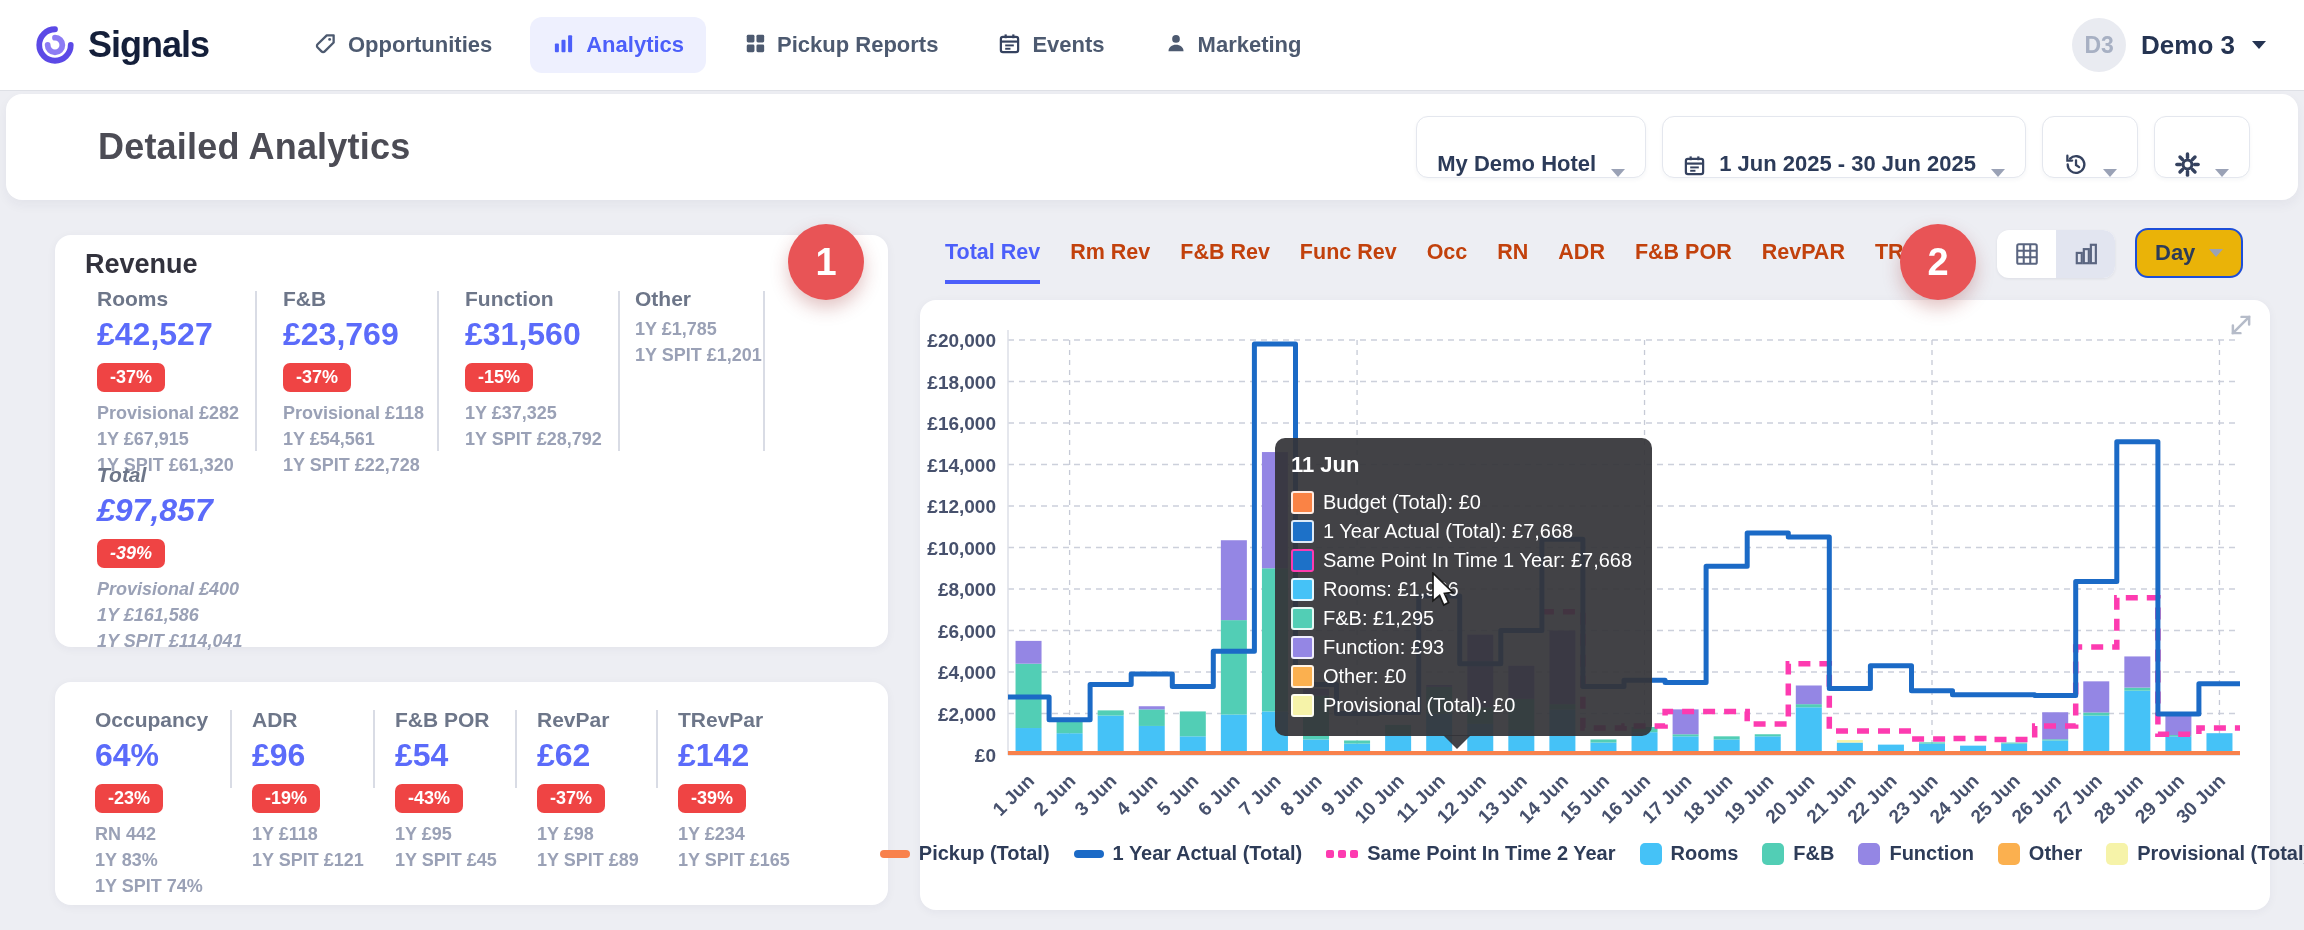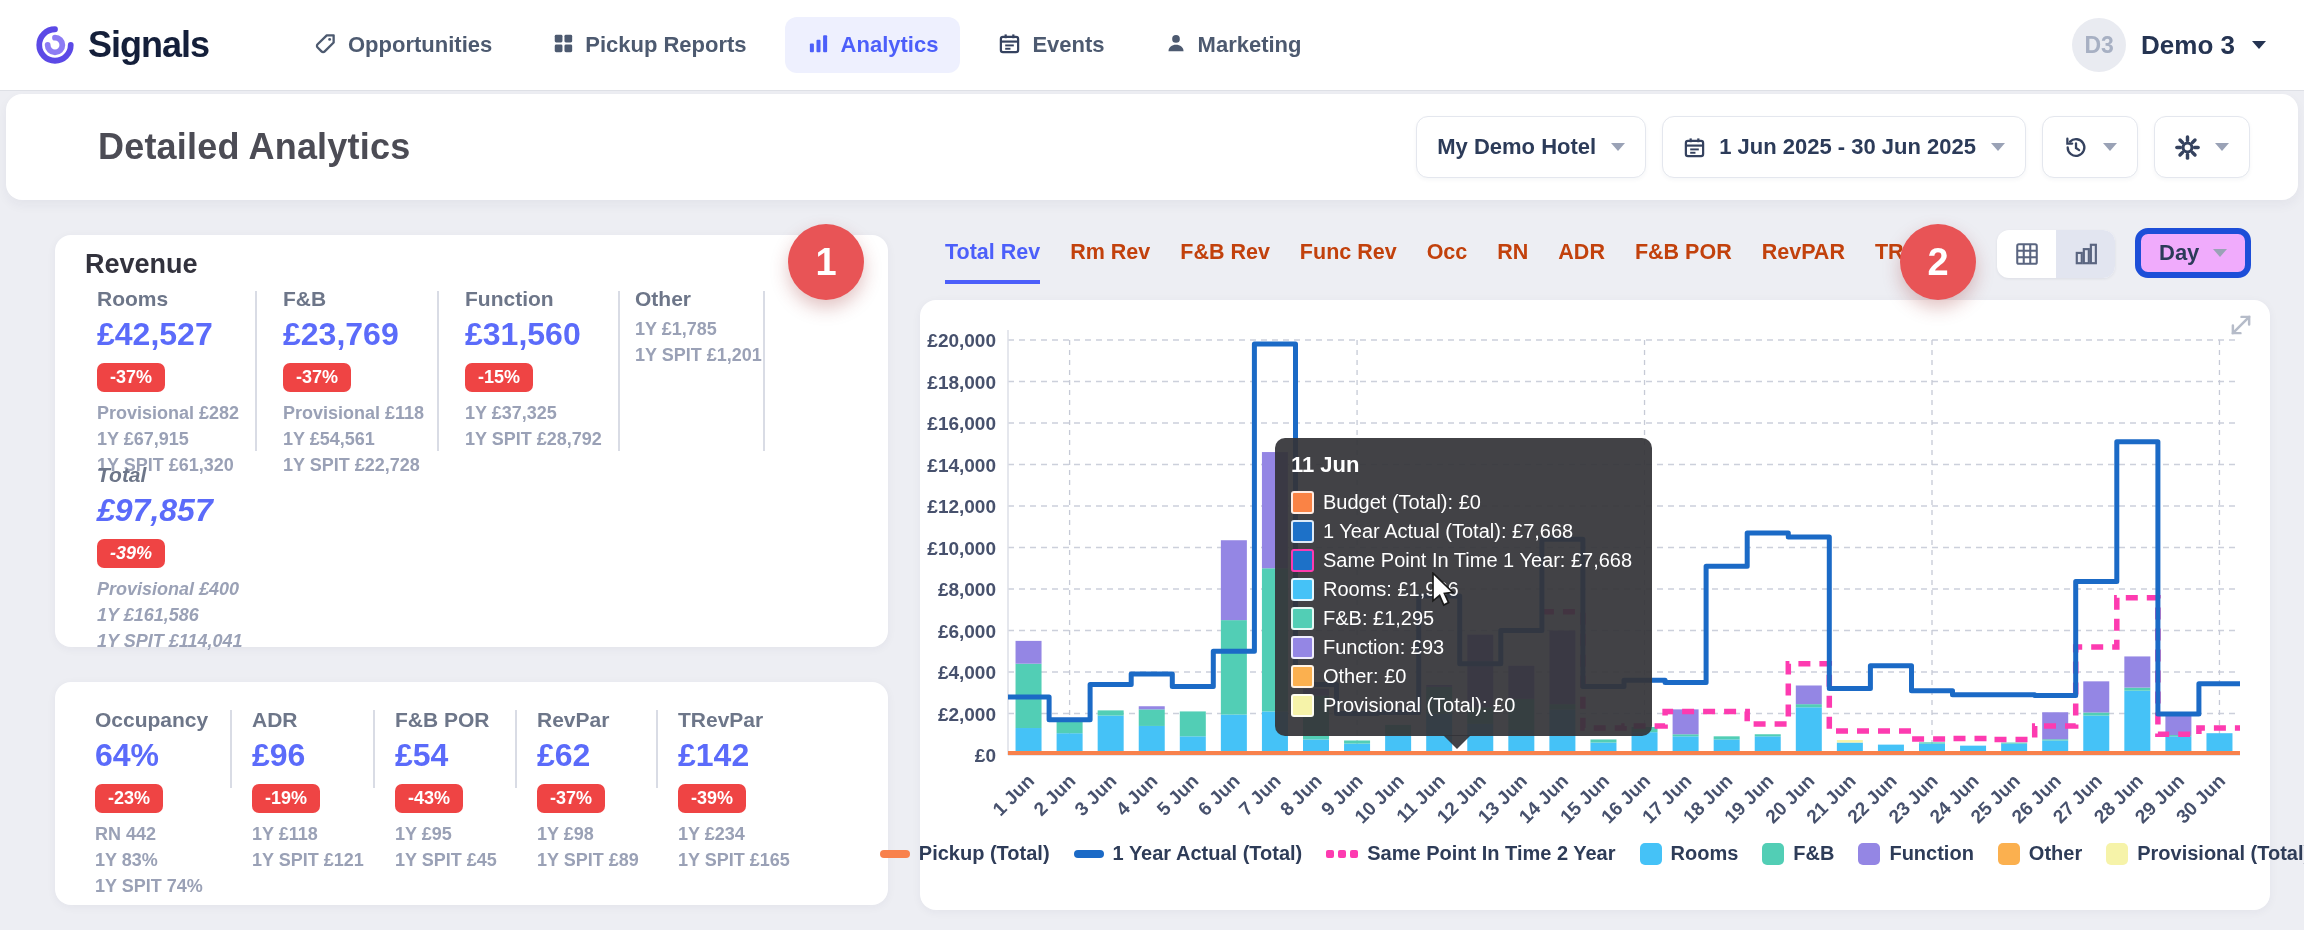--- a/index.html
+++ b/index.html
@@ -14,41 +14,41 @@
   .nicon{display:flex}
   .user{position:absolute;right:38px;display:flex;align-items:center;gap:15px;cursor:pointer}
   .avatar{width:54px;height:54px;border-radius:50%;background:#e9ebf1;color:#a7b0c3;font-weight:800;font-size:23px;display:flex;align-items:center;justify-content:center}
   .user-name{font-size:26px;font-weight:800;color:#253452}
   .caret{width:0;height:0;border-left:7px solid transparent;border-right:7px solid transparent;border-top:8px solid #9aa2b6;margin-left:2px}
   .caret.dark{border-top-color:#253452}
   
   .headerband{position:absolute;left:6px;right:6px;top:94px;height:106px;background:#fff;border-radius:16px;box-shadow:0 5px 12px rgba(30,40,70,.05);z-index:4}
   .page-title{position:absolute;left:92px;top:50%;transform:translateY(-50%);font-size:36px;font-weight:600;color:#4c4c55;margin:0;letter-spacing:.2px}
   .controls{position:absolute;right:48px;top:50%;transform:translateY(-50%);display:flex;align-items:center;gap:16px}
-  .ctl-btn{display:flex;align-items:center;gap:13px;background:#fff;border:1.5px solid #e4e7ee;border-radius:12px;padding:0 20px;height:62px;font-size:22px;font-weight:700;color:#2c3b59;box-shadow:0 2px 4px rgba(30,40,70,.04);cursor:pointer;white-space:nowrap}
+  .ctl-btn{display:flex;align-items:flex-end;gap:13px;background:#fff;border:1.5px solid #e4e7ee;border-radius:12px;padding:0 20px;height:62px;font-size:22px;font-weight:700;color:#2c3b59;box-shadow:0 2px 4px rgba(30,40,70,.04);cursor:pointer;white-space:nowrap}
   
   .card{position:absolute;background:#fff;border-radius:16px;box-shadow:0 2px 10px rgba(30,40,70,.05)}
   #revenue-card{left:55px;top:235px;width:833px;height:412px}
   #metrics-card{left:55px;top:682px;width:833px;height:223px}
   #chart-card{left:920px;top:300px;width:1350px;height:610px}
   .card-title{position:absolute;left:30px;top:14px;font-size:27px;font-weight:800;color:#32323d;margin:0}
   .mcol{position:absolute;top:0}
   .mlabel{font-size:21px;color:#6d7689;font-weight:600;margin-bottom:5px;white-space:nowrap}
   .mvalue{font-size:32px;color:#5b6bfa;font-weight:800;margin-bottom:10px;white-space:nowrap}
   .badge{display:inline-block;background:#ef4444;color:#fff;font-size:18px;font-weight:700;padding:4px 13px;border-radius:7px;margin-bottom:8px}
   .mdetail{font-size:18px;color:#9aa1b6;font-weight:600;line-height:26px;white-space:nowrap}
   .vsep{position:absolute;width:1.5px;background:#d9dce5}
   
   .tabsrow{position:absolute;left:945px;top:240px;display:flex;gap:30px;z-index:2}
   .tab{font-size:21.5px;font-weight:700;color:#c2410c;padding-bottom:15px;cursor:pointer;white-space:nowrap}
   .tab.active{color:#4c5ffa;border-bottom:4px solid #4c5ffa}
   #view-toggle{position:absolute;left:1997px;top:230px;width:118px;height:48px;background:#fff;border-radius:12px;display:flex;overflow:hidden;box-shadow:0 1px 3px rgba(30,40,70,.08);z-index:2}
   .vt{flex:1;display:flex;align-items:center;justify-content:center;cursor:pointer}
   .vt.active{background:#e2e5f0}
-  #granularity{position:absolute;left:2135px;top:228px;height:50px;padding:0 18px;border:6px solid #1d4ed8;border-radius:13px;background:#f0abfc;display:flex;align-items:center;gap:12px;font-size:22px;font-weight:700;color:#2c3b59;cursor:pointer;z-index:2}
+  #granularity{position:absolute;left:2135px;top:228px;height:50px;padding:0 18px;border:2px solid #1d4ed8;border-radius:13px;background:#eab308;display:flex;align-items:center;gap:12px;font-size:22px;font-weight:700;color:#2c3b59;cursor:pointer;z-index:2}
   
   .numbadge{position:absolute;width:76px;height:76px;border-radius:50%;background:#e85456;color:#fff;font-size:38px;font-weight:700;display:flex;align-items:center;justify-content:center;box-shadow:0 8px 18px rgba(150,40,40,.28);z-index:6}
   #badge1{left:788px;top:224px}
   #badge2{left:1900px;top:224px}
   
   #chart-svg{position:absolute;left:0;top:0}
   .ax{fill:#47516d;font-size:19px;font-weight:600;font-family:"Liberation Sans","DejaVu Sans",sans-serif}
   #chart-tooltip{position:absolute;left:355px;top:138px;background:rgba(52,52,56,.93);border-radius:10px;padding:14px 20px 16px 16px;color:#fff;z-index:4;white-space:nowrap}
   #chart-tooltip::after{content:"";position:absolute;left:168px;bottom:-13px;border:14px solid transparent;border-top:14px solid rgba(52,52,56,.93);border-bottom:none}
   .tt-title{font-size:22px;font-weight:800;margin-bottom:10px}
@@ -79,40 +79,40 @@
   <nav class="navitems" id="nav-items">
       <div class="nav-item">
         <span class="nicon">
           <svg width="23" height="23" viewBox="0 0 24 24" fill="none" stroke="#4d5a70" stroke-width="2.4" stroke-linejoin="round">
             <path d="M20.5 3.5h-7.2L3.8 12.8a2.4 2.4 0 0 0 0 3.4l4 4a2.4 2.4 0 0 0 3.4 0l9.3-9.3V3.5z"></path>
             <circle cx="16.3" cy="7.7" r="1.5" fill="#4d5a70" stroke="none"></circle>
           </svg>
         </span>
         <span>Opportunities</span>
       </div>
+      <div class="nav-item active">
+        <span class="nicon">
+          <svg width="23" height="23" viewBox="0 0 24 24" fill="#4c5ffa">
+            <rect x="3" y="12" width="4.2" height="9" rx="1"></rect>
+            <rect x="9.9" y="8" width="4.2" height="13" rx="1"></rect>
+            <rect x="16.8" y="3.5" width="4.2" height="17.5" rx="1"></rect>
+          </svg>
+        </span>
+        <span>Analytics</span>
+      </div>
       <div class="nav-item">
         <span class="nicon">
           <svg width="22" height="22" viewBox="0 0 24 24" fill="#4d5a70">
             <rect x="3" y="3" width="8.4" height="8.4" rx="1.6"></rect>
             <rect x="13.6" y="3" width="8.4" height="8.4" rx="1.6"></rect>
             <rect x="3" y="13.6" width="8.4" height="8.4" rx="1.6"></rect>
             <rect x="13.6" y="13.6" width="8.4" height="8.4" rx="1.6"></rect>
           </svg>
         </span>
         <span>Pickup Reports</span>
-      </div>
-      <div class="nav-item active">
-        <span class="nicon">
-          <svg width="23" height="23" viewBox="0 0 24 24" fill="#4c5ffa">
-            <rect x="3" y="12" width="4.2" height="9" rx="1"></rect>
-            <rect x="9.9" y="8" width="4.2" height="13" rx="1"></rect>
-            <rect x="16.8" y="3.5" width="4.2" height="17.5" rx="1"></rect>
-          </svg>
-        </span>
-        <span>Analytics</span>
       </div>
       <div class="nav-item">
         <span class="nicon">
           <svg width="23" height="23" viewBox="0 0 24 24" fill="none" stroke="#35425f" stroke-width="2.3">
             <rect x="3" y="5" width="18" height="16" rx="2.2"></rect>
             <line x1="3" y1="10" x2="21" y2="10"></line>
             <line x1="8" y1="2.5" x2="8" y2="6.5"></line>
             <line x1="16" y1="2.5" x2="16" y2="6.5"></line>
             <line x1="7.5" y1="14" x2="16.5" y2="14" stroke-width="2"></line>
             <line x1="7.5" y1="17.5" x2="13" y2="17.5" stroke-width="2"></line>

